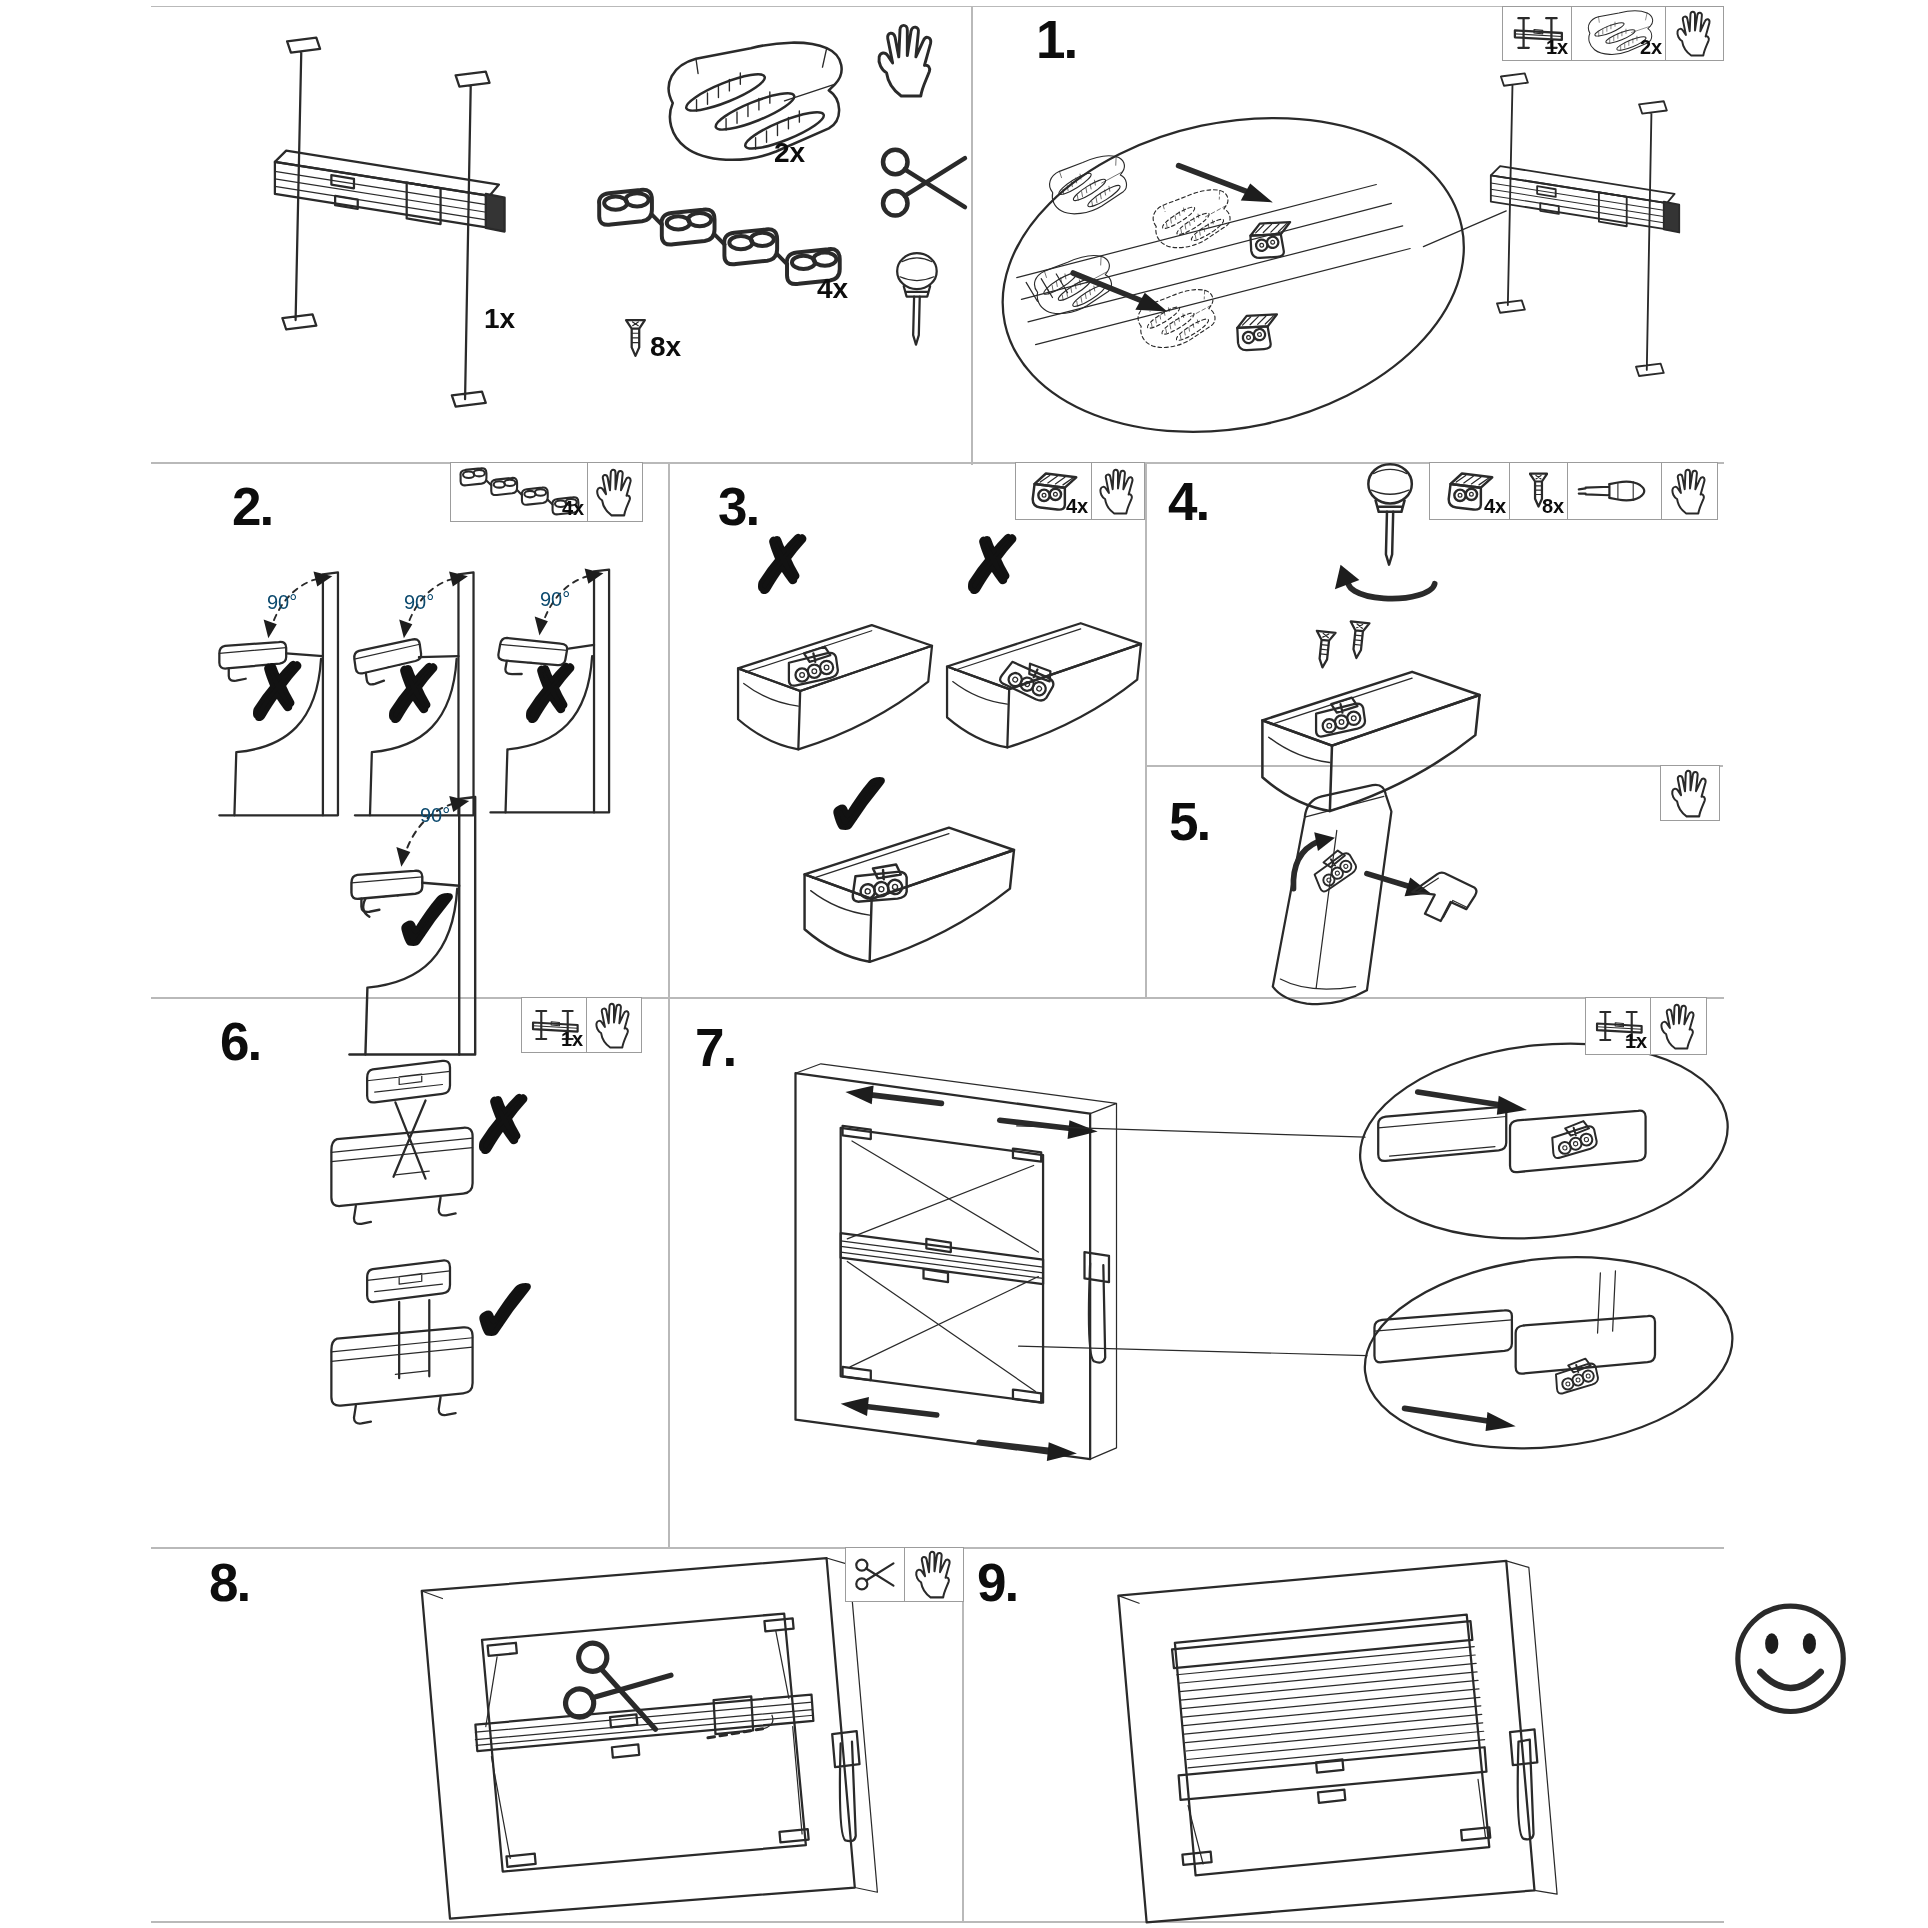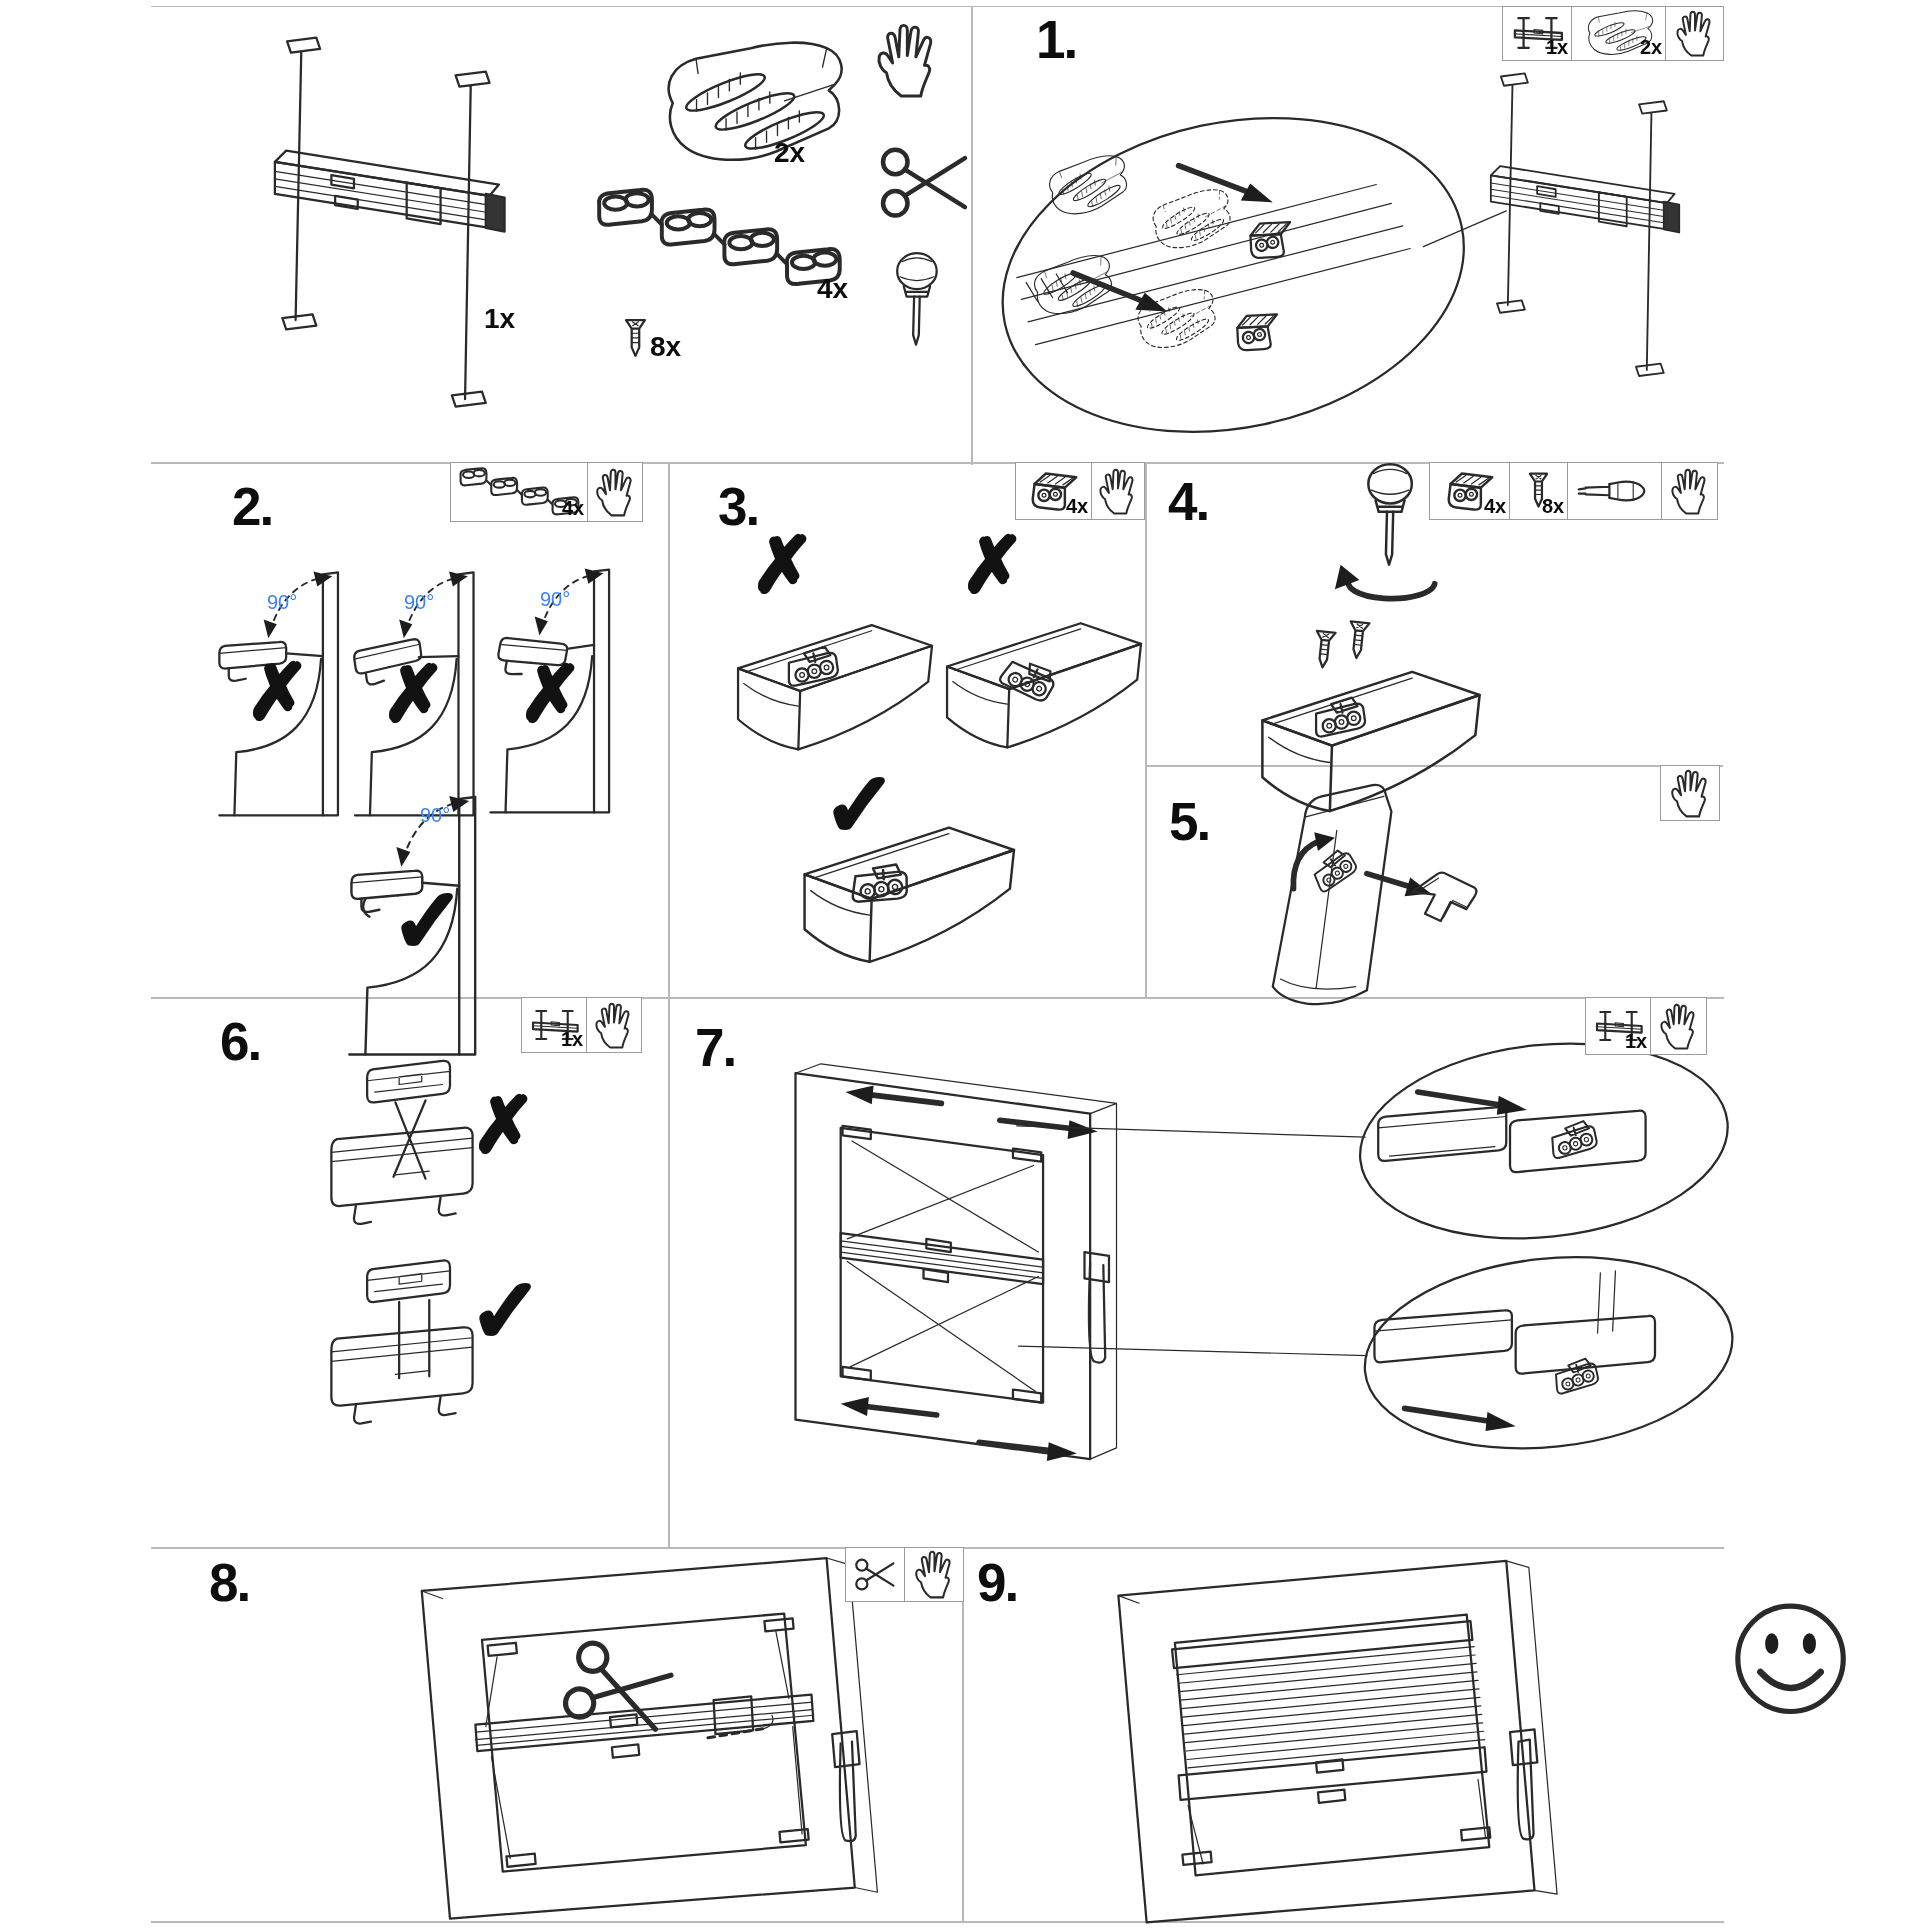--- a/index.html
+++ b/index.html
@@ -10,21 +10,21 @@
   #art{stroke:#2a2a2a;stroke-width:2.4;fill:none;stroke-linecap:round;stroke-linejoin:round;}
   .fill{fill:#1d1d1d;stroke:none;}
   .dk{fill:#343434;}
   .thin{stroke-width:1.3;}
   .bold{stroke-width:6;}
   .ghost{stroke-dasharray:8 6;}
   .dash{stroke-dasharray:6 6;stroke-width:2;}
   .cut{stroke-dasharray:7 6;stroke-width:3.2;}
   .stepnum{position:absolute;font-size:53px;font-weight:800;letter-spacing:-1.9px;color:#0d0d0d;}
   .qty{position:absolute;font-size:28px;font-weight:700;color:#0d0d0d;}
-  .angle{position:absolute;font-size:20px;font-weight:400;color:#3b82f6;}
+  .angle{position:absolute;font-size:20px;font-weight:400;color:#0c4a6e;}
   .mark{position:absolute;transform:translate(-50%,-50%);color:#121212;line-height:1;}
   .mark-x{font:700 75px "DejaVu Sans",sans-serif;-webkit-text-stroke:4.7px #121212;}
   .mark-v{font:700 89px "DejaVu Sans",sans-serif;-webkit-text-stroke:5.6px #121212;}
   .toolbox{position:absolute;display:flex;background:#fff;border:1.9px solid #9c9c9c;box-sizing:border-box;}
   .tcell{position:relative;display:flex;align-items:center;justify-content:center;box-sizing:border-box;}
   .tcell + .tcell{border-left:1.9px solid #9c9c9c;}
   .tqty{position:absolute;right:2.8px;bottom:0.9px;font-size:20px;font-weight:700;color:#0d0d0d;}
   .tcell svg{stroke:#2a2a2a;stroke-width:2.6;fill:none;stroke-linecap:round;stroke-linejoin:round;}
 </style>
 </head>

